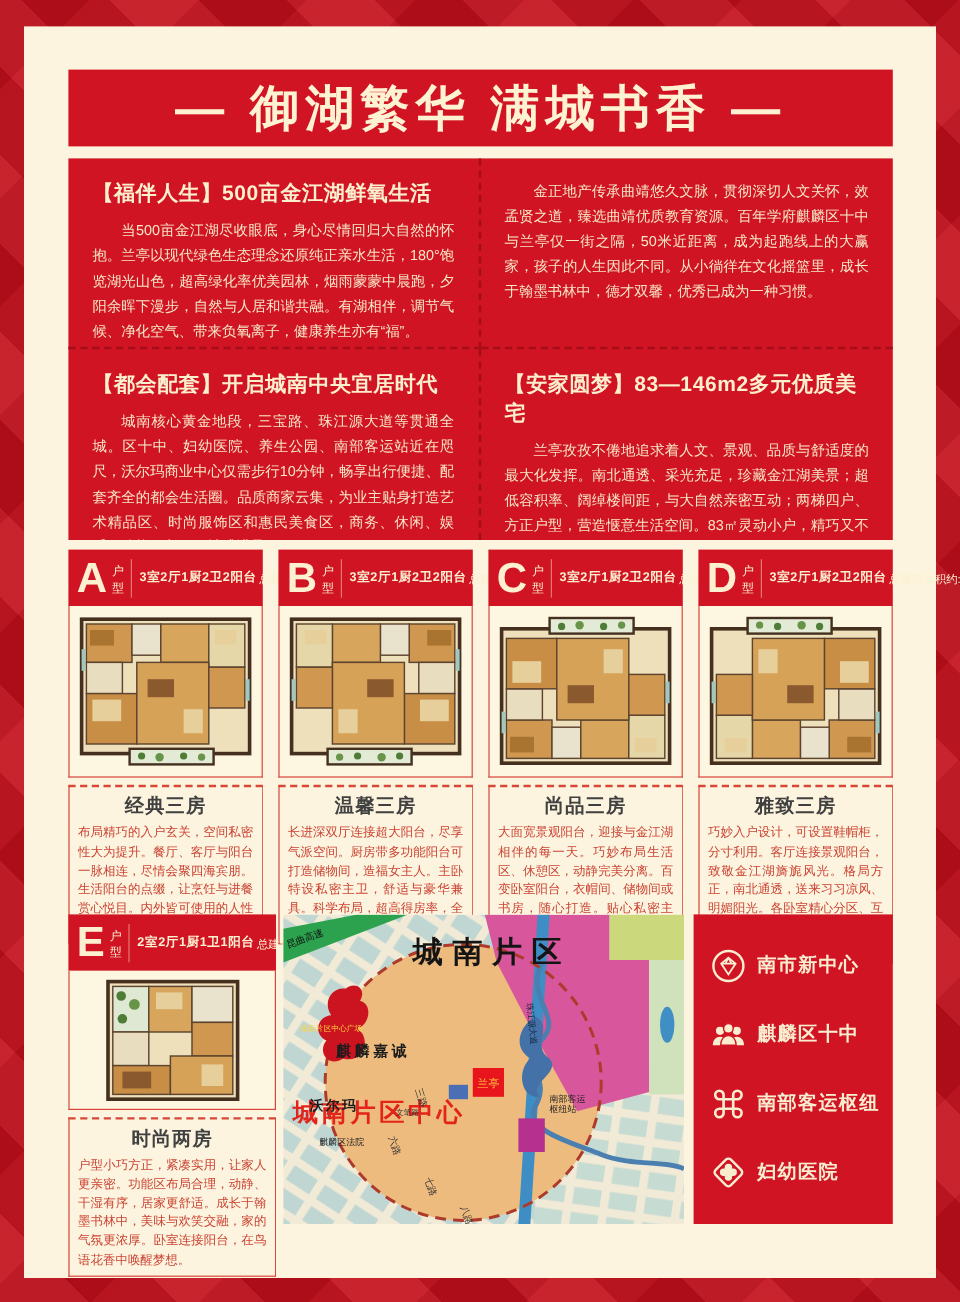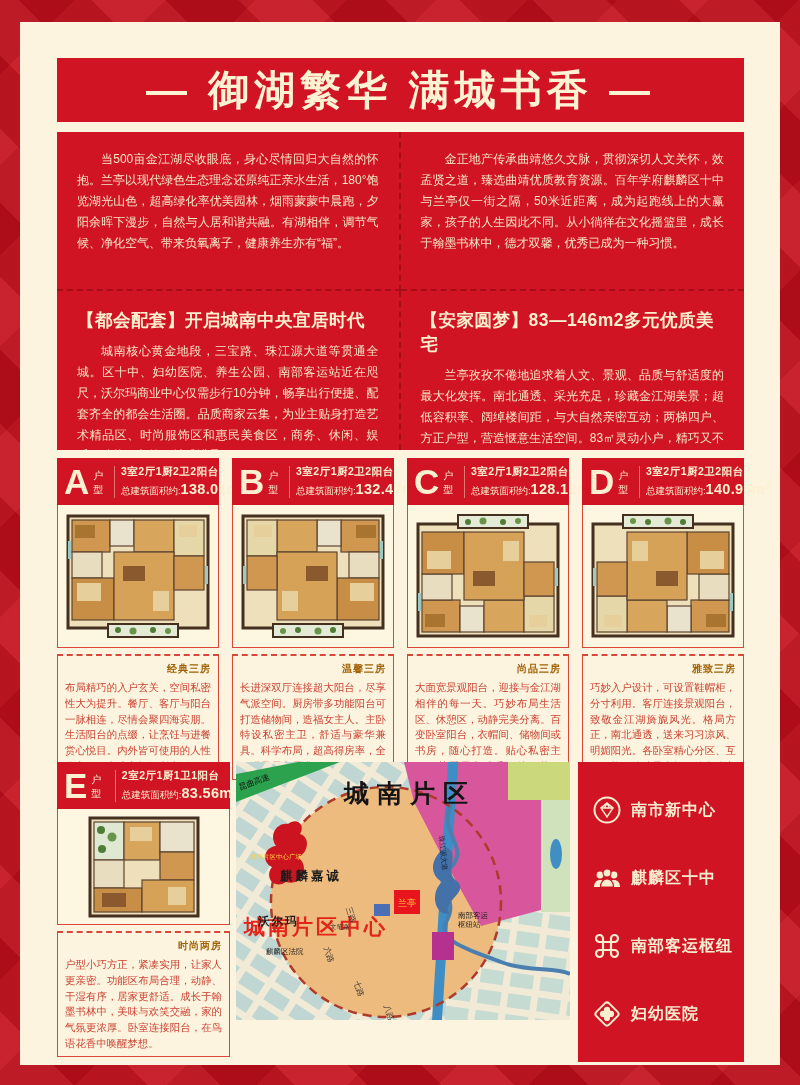--- a/index.html
+++ b/index.html
@@ -43,45 +43,45 @@
 
   
   .unit-card { position: absolute; width: 162px; }
   .unit-header {
     height: 47px; background: #d01424;
     display: flex; align-items: center; padding: 0 7px; gap: 6px;
   }
   .unit-letter { font-size: 35px; font-weight: bold; color: #fcf0d0; line-height: 1; }
   .unit-type { font-size: 10px; color: #fcf0d0; align-self: flex-end; margin: 0 0 8px -2px; }
   .unit-sep { width: 1px; height: 32px; background: rgba(252,240,208,.45); flex: none; }
-  .unit-specs { display: flex; flex-direction: column; gap: 2px; min-width: 0; }
+  .unit-specs { display: flex; flex-direction: row; gap: 2px; min-width: 0; }
   .unit-spec { font-size: 10.5px; font-weight: bold; color: #fcf0d0; letter-spacing: .5px; white-space: nowrap; }
   .unit-area { font-size: 9.5px; color: #fcf0d0; white-space: nowrap; }
   .unit-area b { font-size: 14.5px; letter-spacing: .3px; }
   .unit-plan {
     height: 143px; background: #fdf6e1; border: 1px solid #d8473a; border-top: none;
     display: flex; align-items: center; justify-content: center;
   }
   .unit-card.unit-e { width: 173px; }
   .unit-card.unit-e .unit-plan { height: 116px; }
   .unit-desc {
     margin-top: 6px; border: 1px solid #d8473a; border-top: 2px dashed #d8473a;
     padding: 5px 7px 4px; min-height: 103px; background: transparent;
   }
   .unit-card.unit-e .unit-desc { min-height: 88px; }
-  .unit-desc h4 { text-align: right; font-size: 10px; color: #a16207; margin: 1px 0 4px; letter-spacing: 1px; }
+  .unit-desc h4 { text-align: center; font-size: 16px; color: #404040; margin: 1px 0 4px; letter-spacing: 1px; }
   .unit-desc p { font-size: 10.4px; color: #cb4334; line-height: 1.52; text-align: justify; }
 
   
   .map-box { left: 216px; top: 740px; width: 334px; height: 258px; overflow: hidden; }
   .map-box svg { display: block; }
 
   
   .sidebar {
-    left: 558px; top: 740px; width: 166px; height: 300px;
+    left: 558px; top: 740px; width: 166px; height: 258px;
     background: #d01424;
     display: flex; flex-direction: column; justify-content: space-around;
     padding: 14px 6px 14px 14px;
   }
   .side-item { display: flex; align-items: center; gap: 9px; }
   .side-item svg { width: 30px; height: 30px; flex: none; }
   .side-label { font-size: 16px; font-weight: bold; color: #f9edd0; letter-spacing: 1px; white-space: nowrap; }
 </style>
 </head>
 <body>
@@ -131,20 +131,21 @@
 </svg>
 
 <div class="frame">
 
   <div class="abs title-band">
     <h1>— 御湖繁华  满城书香 —</h1>
   </div>
 
   <div class="abs info-panel">
     <div class="info-cell cell-tl">
+      <h2>【福伴人生】500亩金江湖鲜氧生活</h2>
       <p>当500亩金江湖尽收眼底，身心尽情回归大自然的怀抱。兰亭以现代绿色生态理念还原纯正亲水生活，180°饱览湖光山色，超高绿化率优美园林，烟雨蒙蒙中晨跑，夕阳余晖下漫步，自然与人居和谐共融。有湖相伴，调节气候、净化空气、带来负氧离子，健康养生亦有“福”。</p>
     </div>
     <div class="info-cell cell-tr">
       <p>金正地产传承曲靖悠久文脉，贯彻深切人文关怀，效孟贤之道，臻选曲靖优质教育资源。百年学府麒麟区十中与兰亭仅一街之隔，50米近距离，成为起跑线上的大赢家，孩子的人生因此不同。从小徜徉在文化摇篮里，成长于翰墨书林中，德才双馨，优秀已成为一种习惯。</p>
     </div>
     <div class="info-cell cell-bl">
       <h2>【都会配套】开启城南中央宜居时代</h2>
       <p>城南核心黄金地段，三宝路、珠江源大道等贯通全城。区十中、妇幼医院、养生公园、南部客运站近在咫尺，沃尔玛商业中心仅需步行10分钟，畅享出行便捷、配套齐全的都会生活圈。品质商家云集，为业主贴身打造艺术精品区、时尚服饰区和惠民美食区，商务、休闲、娱乐、购物、餐饮一站式满足。</p>
     </div>
     <div class="info-cell cell-br">

